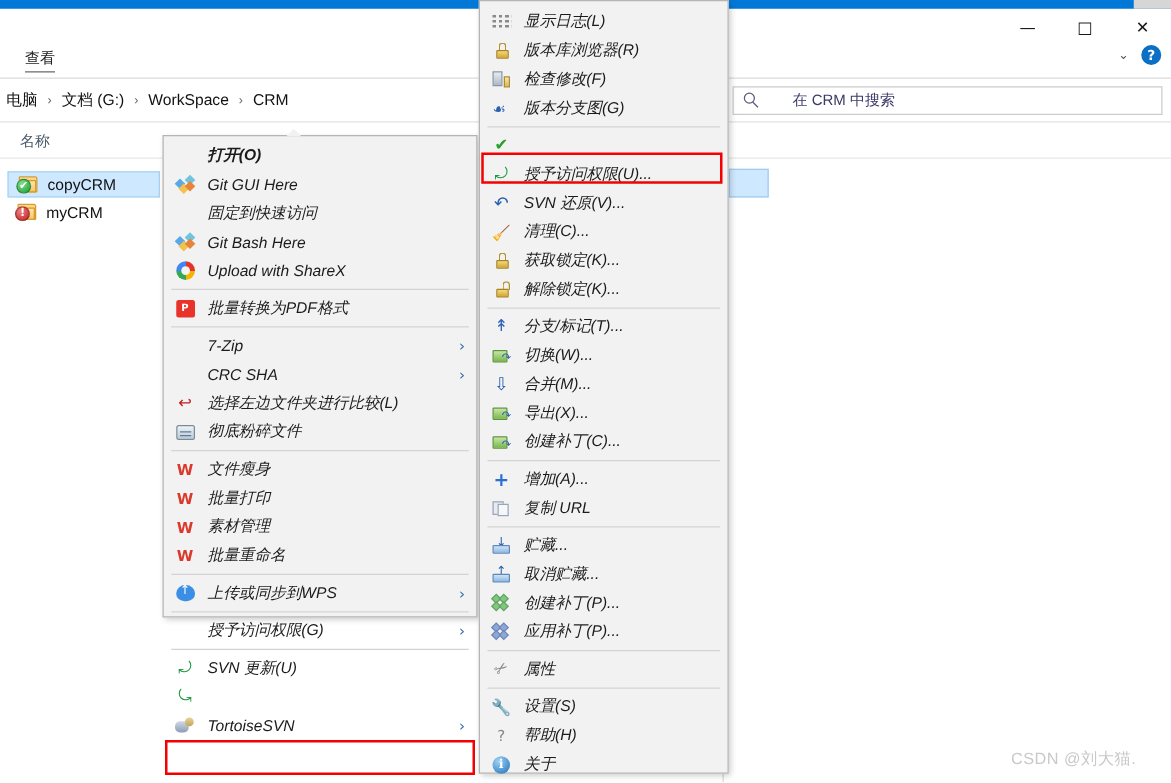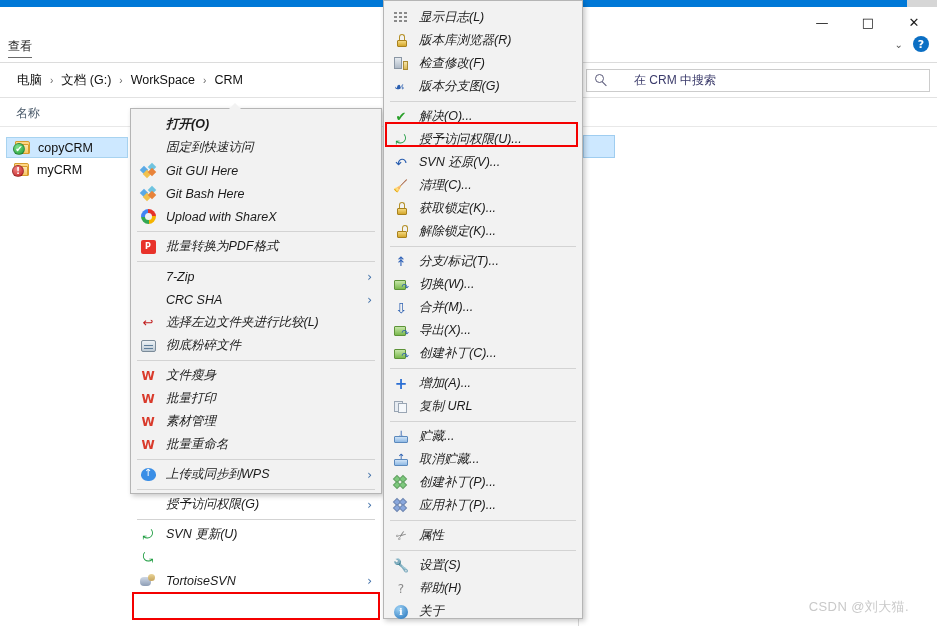--- a/index.html
+++ b/index.html
@@ -29,21 +29,21 @@
     width:46px; height:30px; display:flex; align-items:center; justify-content:center;
     font-size:13px; color:#1a1a1a; font-family:"DejaVu Sans", sans-serif;
   }
 
   
   .ribbon-tabs {
     position:absolute; left:0; top:30px; width:937px; height:32px;
     background:#ffffff;
   }
   .tab-view {
-    position:absolute; left:4px; top:6px;
+    position:absolute; left:16px; top:6px;
     font-size:12px; color:#222; padding:2px 4px 3px 4px;
   }
   .tab-view .tab-underline {
     position:absolute; left:4px; right:4px; bottom:0; height:1px; background:#6b6b6b;
   }
   .ribbon-right {
     position:absolute; right:8px; top:36px;
     display:flex; align-items:center; gap:10px;
   }
   .chev-down { font-size:10px; color:#555; cursor:pointer; }
@@ -58,21 +58,21 @@
   }
 
   
   .addressbar {
     position:absolute; left:0; top:63px; width:937px; height:34px;
     display:flex; align-items:center;
   }
   .crumbs {
     position:absolute; left:0; top:63px; height:34px;
     display:flex; align-items:center; font-size:12.5px; color:#111;
-    padding-left:12px;
+    padding-left:0px;
   }
   .crumb { padding:0 5px; cursor:default; }
   .crumb-sep { color:#666; font-size:10px; padding:0 3px; }
   .searchbox {
     position:absolute; left:586px; top:69px; width:344px; height:23px;
     border:1px solid #cccccc; background:#fff;
     display:flex; align-items:center; padding-left:8px; gap:8px;
   }
   .search-icon-g { width:13px; height:13px; position:relative; flex:0 0 auto; }
   .search-icon-g .ring {
@@ -374,35 +374,35 @@
   <div class="pane-split"></div>
   <div class="sel-ghost"></div>
 
   <div class="menu menu-left">
 
     <div class="mi bold" style="margin-top:4px">
       <span class="ico"></span>
       <span class="lbl">打开(O)</span>
     </div>
     <div class="mi">
-      <span class="ico"></span>
-      <span class="lbl">固定到快速访问</span>
-    </div>
-    <div class="mi">
       <span class="ico">
         <span class="gitico">
             <span class="d-tl"></span>
             <span class="d-tr"></span>
             <span class="d-bl"></span>
             <span class="d-br"></span>
           </span>
       </span>
       <span class="lbl">Git GUI Here</span>
     </div>
     <div class="mi">
+      <span class="ico"></span>
+      <span class="lbl">固定到快速访问</span>
+    </div>
+    <div class="mi">
       <span class="ico">
         <span class="gitico">
             <span class="d-tl"></span>
             <span class="d-tr"></span>
             <span class="d-bl"></span>
             <span class="d-br"></span>
           </span>
       </span>
       <span class="lbl">Git Bash Here</span>
     </div>
@@ -553,21 +553,20 @@
       </span>
       <span class="lbl">版本分支图(G)</span>
     </div>
 
     <div class="msep"></div>
 
     <div class="mi">
       <span class="ico">
           <span class="checkico">✔</span>
         </span>
-      <span class="lbl">解决(O)...</span>
     </div>
     <div class="mi">
       <span class="ico">
           <span class="greenarr">⤾</span>
         </span>
       <span class="lbl">授予访问权限(U)...</span>
     </div>
     <div class="mi">
       <span class="ico">
           <span class="undoico">↶</span>

